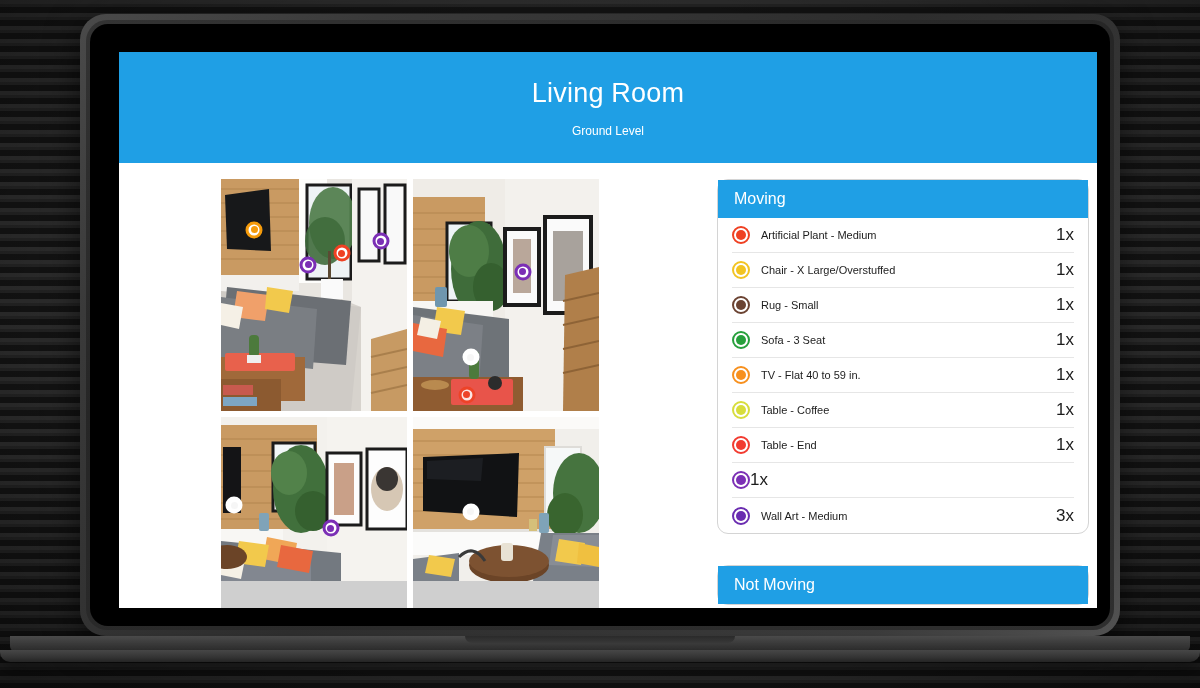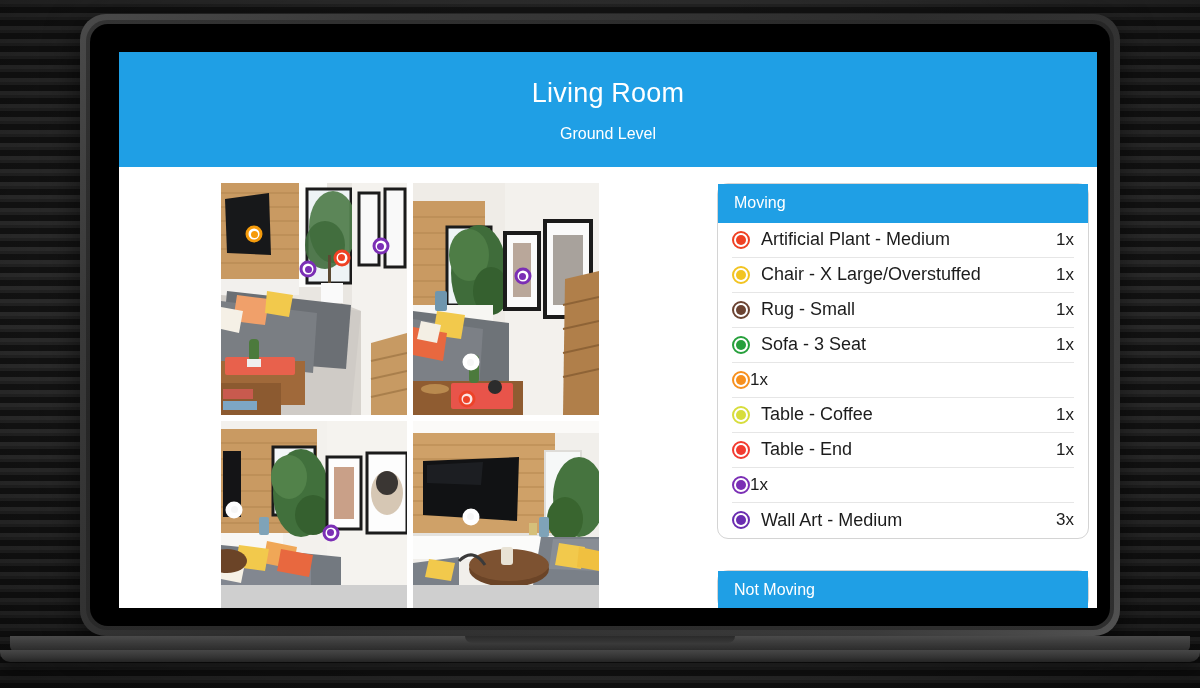--- a/index.html
+++ b/index.html
@@ -101,21 +101,21 @@
     text-align: center;
     color: #fff;
   }
   .app-title {
     font-size: 27px;
     font-weight: 400;
     letter-spacing: .2px;
     line-height: 1.15;
   }
   .app-subtitle {
-    font-size: 16px;
+    font-size: 12px;
     font-weight: 400;
     margin-top: 16px;
     line-height: 1.15;
   }
 
   .app-body {
     display: flex;
     align-items: flex-start;
     padding: 16px 0 0 0;
     background: #fff;
@@ -199,21 +199,21 @@
     position: absolute;
     left: 50%; top: 50%;
     width: 10px; height: 10px;
     border-radius: 50%;
     background: var(--dc);
     transform: translate(-50%, -50%);
   }
   .row-label {
     flex: 1;
     margin-left: 11px;
-    font-size: 18px;
+    font-size: 11px;
     color: #1c1c1c;
     white-space: nowrap;
   }
   .row-qty {
     font-size: 17px;
     color: #1c1c1c;
     font-weight: 400;
   }
 </style>
 </head>
@@ -433,20 +433,21 @@
                     <span class="row-label">Rug - Small</span>
                     <span class="row-qty">1x</span>
                   </div>
                   <div class="list-row">
                     <span class="dot" style="--dc:#27a03c"></span>
                     <span class="row-label">Sofa - 3 Seat</span>
                     <span class="row-qty">1x</span>
                   </div>
                   <div class="list-row">
                     <span class="dot" style="--dc:#f7901e"></span>
+                    <span class="row-label">TV - Flat 40 to 59 in.</span>
                     <span class="row-qty">1x</span>
                   </div>
                   <div class="list-row">
                     <span class="dot" style="--dc:#d7dd3c"></span>
                     <span class="row-label">Table - Coffee</span>
                     <span class="row-qty">1x</span>
                   </div>
                   <div class="list-row">
                     <span class="dot" style="--dc:#f23b30"></span>
                     <span class="row-label">Table - End</span>

